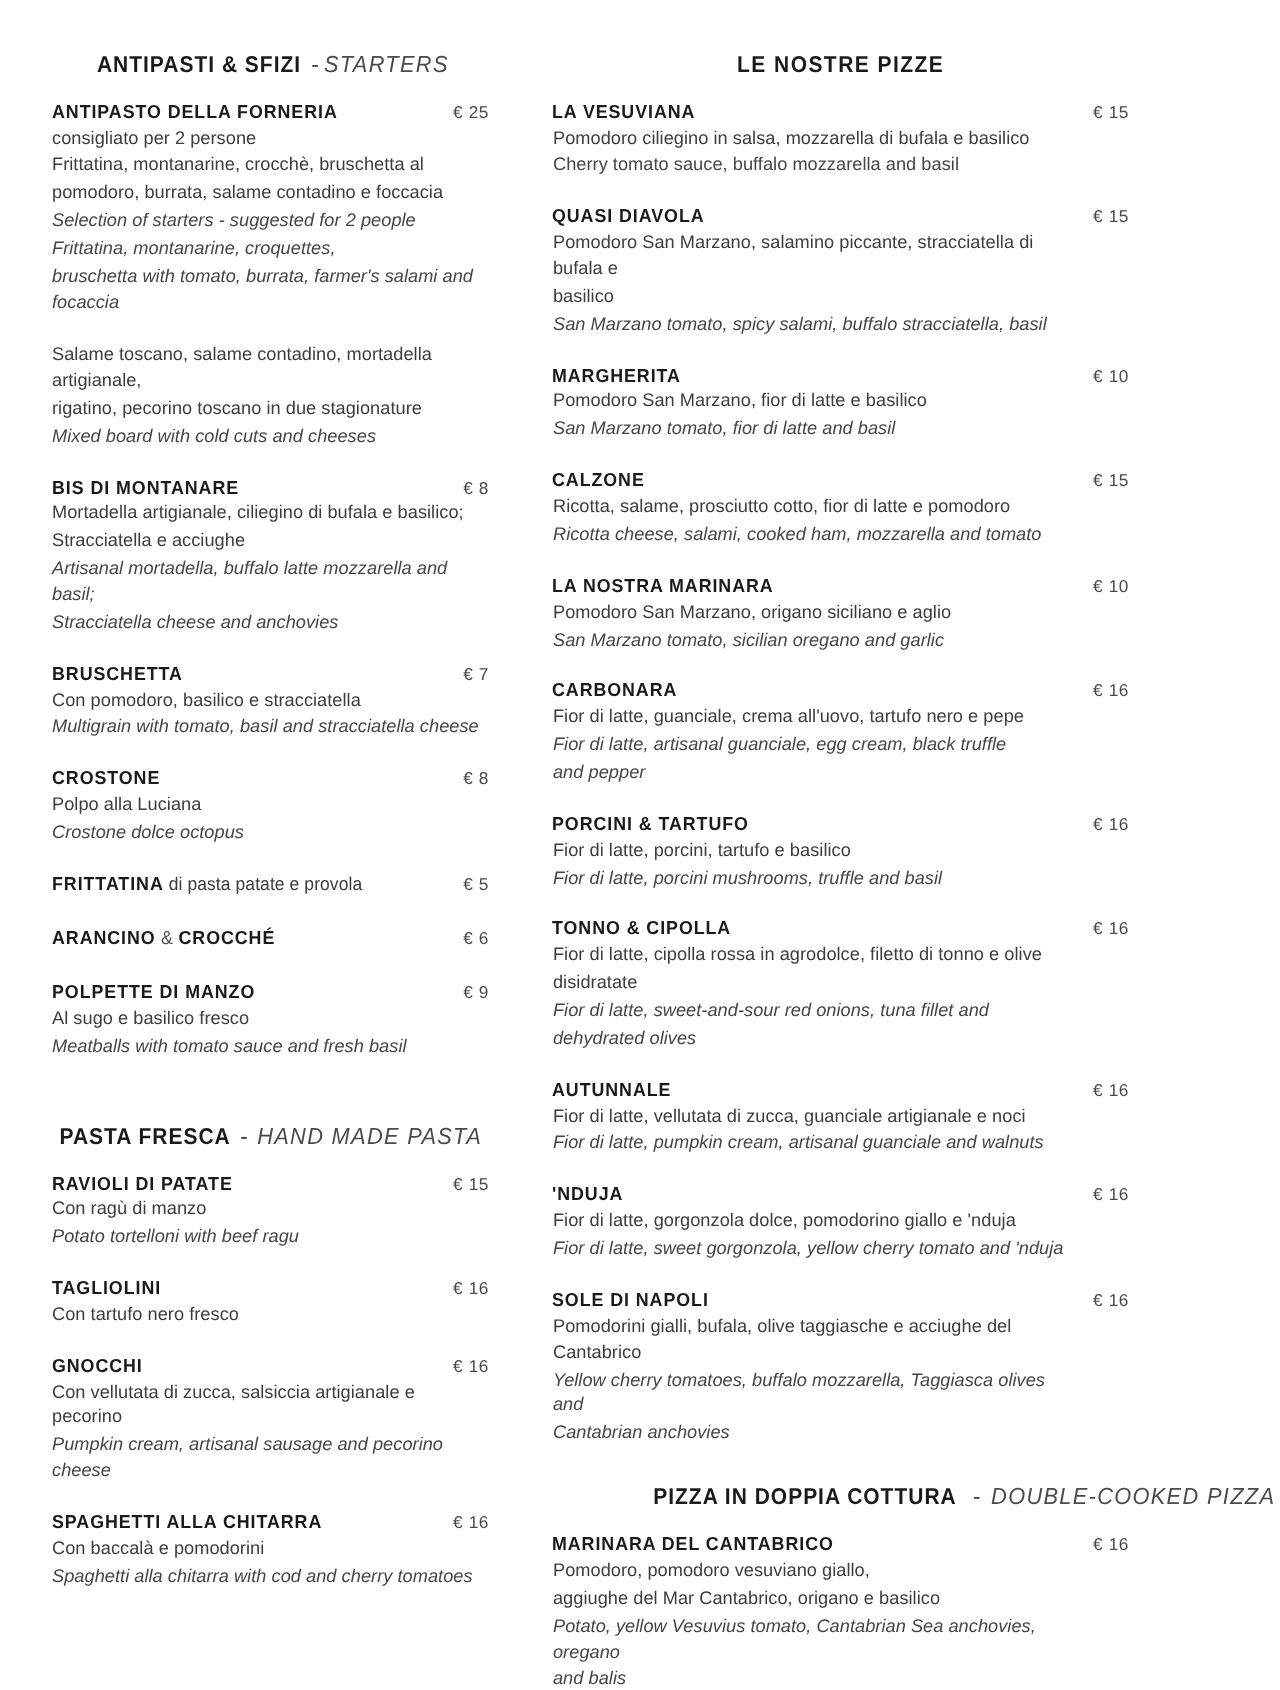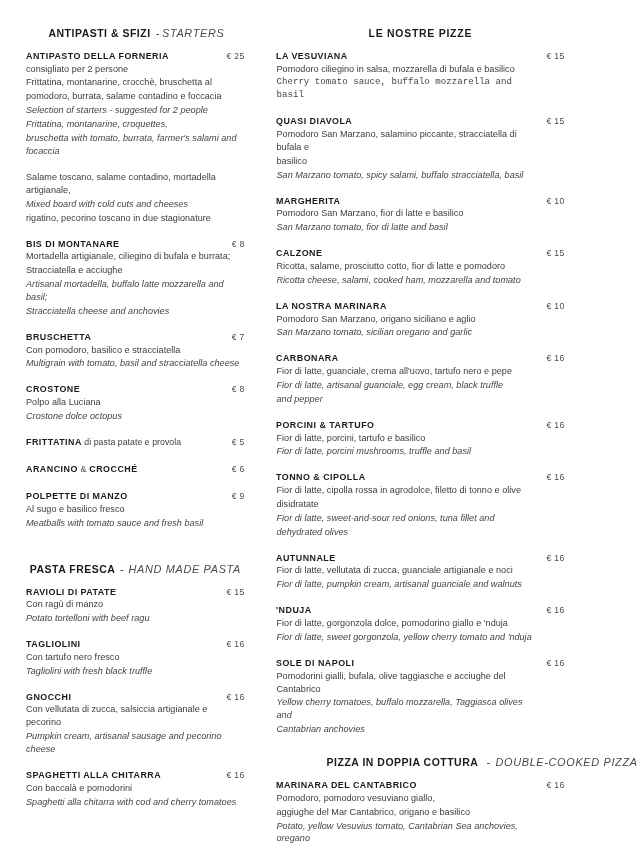--- a/index.html
+++ b/index.html
@@ -115,21 +115,20 @@
     letter-spacing: 0.02px;
     margin-top: 1px;
     max-width: 252px;
   }
   .dish-desc.en {
     font-style: italic;
     color: #454545;
   }
   .dish-desc.en.plain {
     font-style: normal;
-    font-family: Liberation Mono, monospace;
   }
   .column-right .dish-desc { max-width: 262px; }
 </style>
 </head>
 <body>
 
 <div class="menu-page">
 
   <div class="column column-left">
 
@@ -145,30 +144,30 @@
       <div class="dish-desc it">consigliato per 2 persone</div>
       <div class="dish-desc it">Frittatina, montanarine, crocchè, bruschetta al</div>
       <div class="dish-desc it">pomodoro, burrata, salame contadino e foccacia</div>
       <div class="dish-desc en">Selection of starters - suggested for 2 people</div>
       <div class="dish-desc en">Frittatina, montanarine, croquettes,</div>
       <div class="dish-desc en">bruschetta with tomato, burrata, farmer's salami and focaccia</div>
     </div>
 
     <div class="dish">
       <div class="dish-desc it">Salame toscano, salame contadino, mortadella artigianale,</div>
+      <div class="dish-desc it">rigatino, pecorino toscano in due stagionature</div>
       <div class="dish-desc en">Mixed board with cold cuts and cheeses</div>
-      <div class="dish-desc it">rigatino, pecorino toscano in due stagionature</div>
     </div>
 
     <div class="dish">
       <div class="dish-head">
         <div class="dish-name">BIS DI MONTANARE</div>
         <div class="dish-price">€ 8</div>
       </div>
-      <div class="dish-desc it">Mortadella artigianale, ciliegino di bufala e burrata;</div>
+      <div class="dish-desc it">Mortadella artigianale, ciliegino di bufala e basilico;</div>
       <div class="dish-desc it">Stracciatella e acciughe</div>
       <div class="dish-desc en">Artisanal mortadella, buffalo latte mozzarella and basil;</div>
       <div class="dish-desc en">Stracciatella cheese and anchovies</div>
     </div>
 
     <div class="dish">
       <div class="dish-head">
         <div class="dish-name">BRUSCHETTA</div>
         <div class="dish-price">€ 7</div>
       </div>
@@ -220,21 +219,20 @@
       <div class="dish-desc it">Con ragù di manzo</div>
       <div class="dish-desc en">Potato tortelloni with beef ragu</div>
     </div>
 
     <div class="dish">
       <div class="dish-head">
         <div class="dish-name">TAGLIOLINI</div>
         <div class="dish-price">€ 16</div>
       </div>
       <div class="dish-desc it">Con tartufo nero fresco</div>
-      <div class="dish-desc en">Tagliolini with fresh black truffle</div>
     </div>
 
     <div class="dish">
       <div class="dish-head">
         <div class="dish-name">GNOCCHI</div>
         <div class="dish-price">€ 16</div>
       </div>
       <div class="dish-desc it">Con vellutata di zucca, salsiccia artigianale e pecorino</div>
       <div class="dish-desc en">Pumpkin cream, artisanal sausage and pecorino cheese</div>
     </div>

